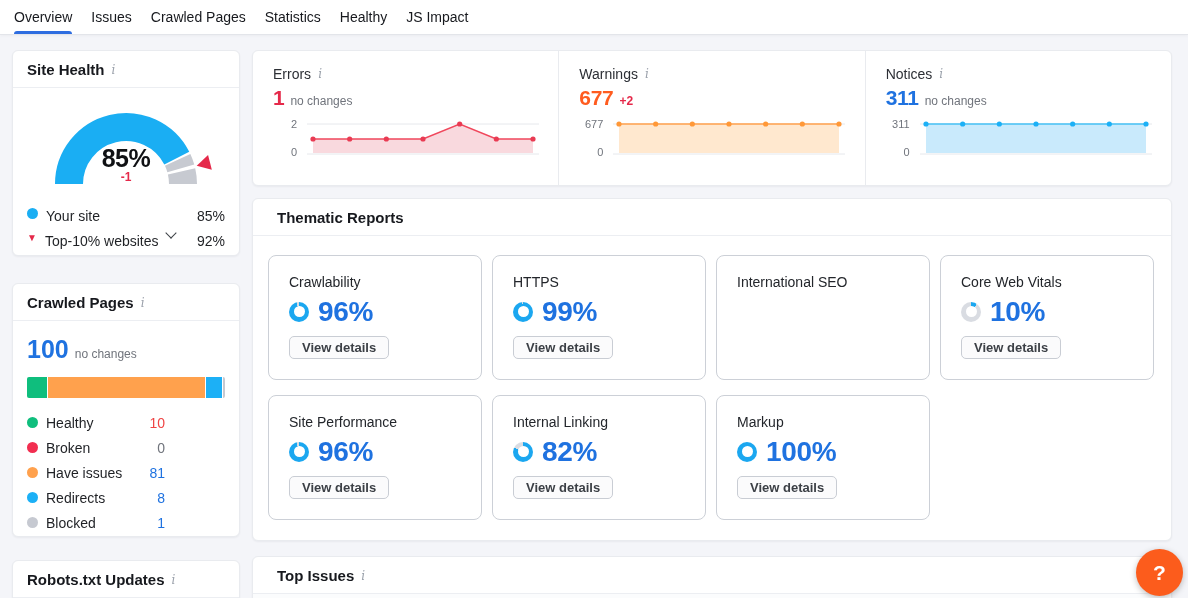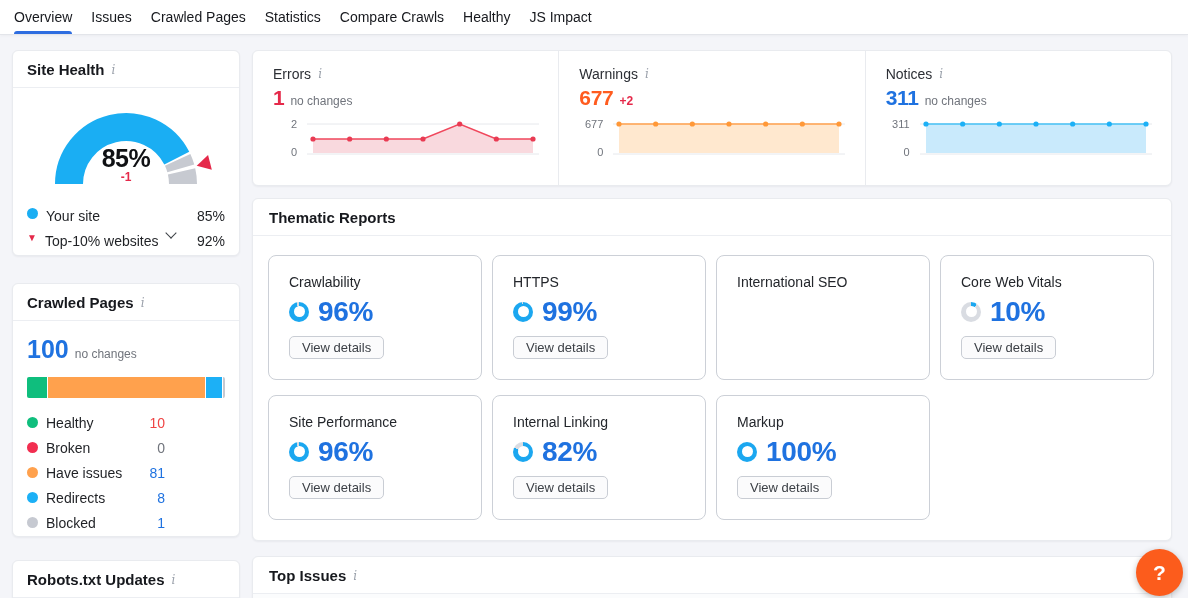--- a/index.html
+++ b/index.html
@@ -18,21 +18,21 @@
     background:#2e6de0;border-radius:3px 3px 0 0}
   
   .card{position:absolute;background:#fff;border:1px solid #e9ebef;border-radius:6px;
     box-shadow:0 1px 2px rgba(16,24,40,.05);box-sizing:border-box}
   #card-site{left:12px;top:50px;width:228px;height:206px}
   #card-crawled{left:12px;top:283px;width:228px;height:254px}
   #card-robots{left:12px;top:560px;width:228px;height:120px}
   #card-strip{left:252px;top:50px;width:920px;height:136px}
   #card-thematic{left:252px;top:198px;width:920px;height:343px}
   #card-top{left:252px;top:556px;width:920px;height:100px}
-  .card-h{display:flex;align-items:center;padding:10px 16px 9px;border-bottom:1px solid #eceef2}
+  .card-h{display:flex;align-items:center;padding:10px 24px 9px;border-bottom:1px solid #eceef2}
   #card-site .card-h,#card-crawled .card-h,#card-robots .card-h{padding:10px 14px 9px}
   .card-title{font-size:15px;font-weight:700;color:#17191e}
   .info{font-family:"DejaVu Serif",serif;font-style:italic;color:#9ba1ab;font-size:12px;
     margin-left:7px;cursor:pointer;line-height:1}
   
   .gauge-wrap{position:relative;height:112px;display:flex;justify-content:center;padding-top:4px}
   .gauge-center{position:absolute;top:56px;left:0;right:0;text-align:center;pointer-events:none}
   .gauge-score{font-size:25px;font-weight:700;color:#101114;letter-spacing:-.5px}
   .gauge-change{font-size:12px;font-weight:700;margin-top:-3px}
   .sh-legend{padding:4px 14px 0}
@@ -68,42 +68,41 @@
   svg.spark{display:block}
   
   .t-grid{display:grid;grid-template-columns:repeat(4,214px);gap:15px 10px;padding:19px 15px}
   .t-card{border:1px solid #ccd0d7;border-radius:8px;height:125px;box-sizing:border-box;
     padding:18px 20px;background:#fff}
   .t-title{font-size:14px;color:#23262b}
   .t-score{display:flex;align-items:center;margin-top:8px;height:27px}
   .donut{width:20px;height:20px;border-radius:50%;position:relative;flex:0 0 20px}
   .donut::after{content:'';position:absolute;inset:4.5px;background:#fff;border-radius:50%}
   .pct{font-size:28px;font-weight:700;margin-left:9px;letter-spacing:-.3px}
-  .vd-btn{margin-top:11px;font-family:"Liberation Sans","DejaVu Sans",sans-serif;font-weight:400;
+  .vd-btn{margin-top:11px;font-family:"Liberation Sans","DejaVu Sans",sans-serif;font-weight:700;
     font-size:13px;color:#3c4046;background:#fbfbfc;border:1px solid #c9cdd4;border-radius:5px;
     padding:3px 12px;cursor:pointer}
   .t-msg{font-size:13px;color:#70747c;margin-top:9px;line-height:1.4;width:176px}
   
   .ti-body{height:44px;background:#fbfcfd;border-radius:0 0 6px 6px}
   
   .help-btn{position:absolute;left:1136px;top:549px;width:47px;height:47px;border-radius:50%;
     background:#fc5c1c;border:none;color:#fff;font-size:21px;font-weight:700;
     box-shadow:0 2px 6px rgba(0,0,0,.25);cursor:pointer;z-index:10;
     font-family:"Liberation Sans","DejaVu Sans",sans-serif}
 </style>
 </head>
 <body>
 
 <nav class="topnav">
   <div class="tabs" id="tabs">
       <div class="tab active">Overview</div>
       <div class="tab">Issues</div>
       <div class="tab">Crawled Pages</div>
       <div class="tab">Statistics</div>
-      <div class="tab">Compare Crawls</div>
       <div class="tab">Healthy</div>
       <div class="tab">JS Impact</div>
     </div>
 </nav>
 
 <section class="card" id="card-site">
   <header class="card-h">
     <span class="card-title">Site Health</span>
     <span class="info">i</span>
   </header>

